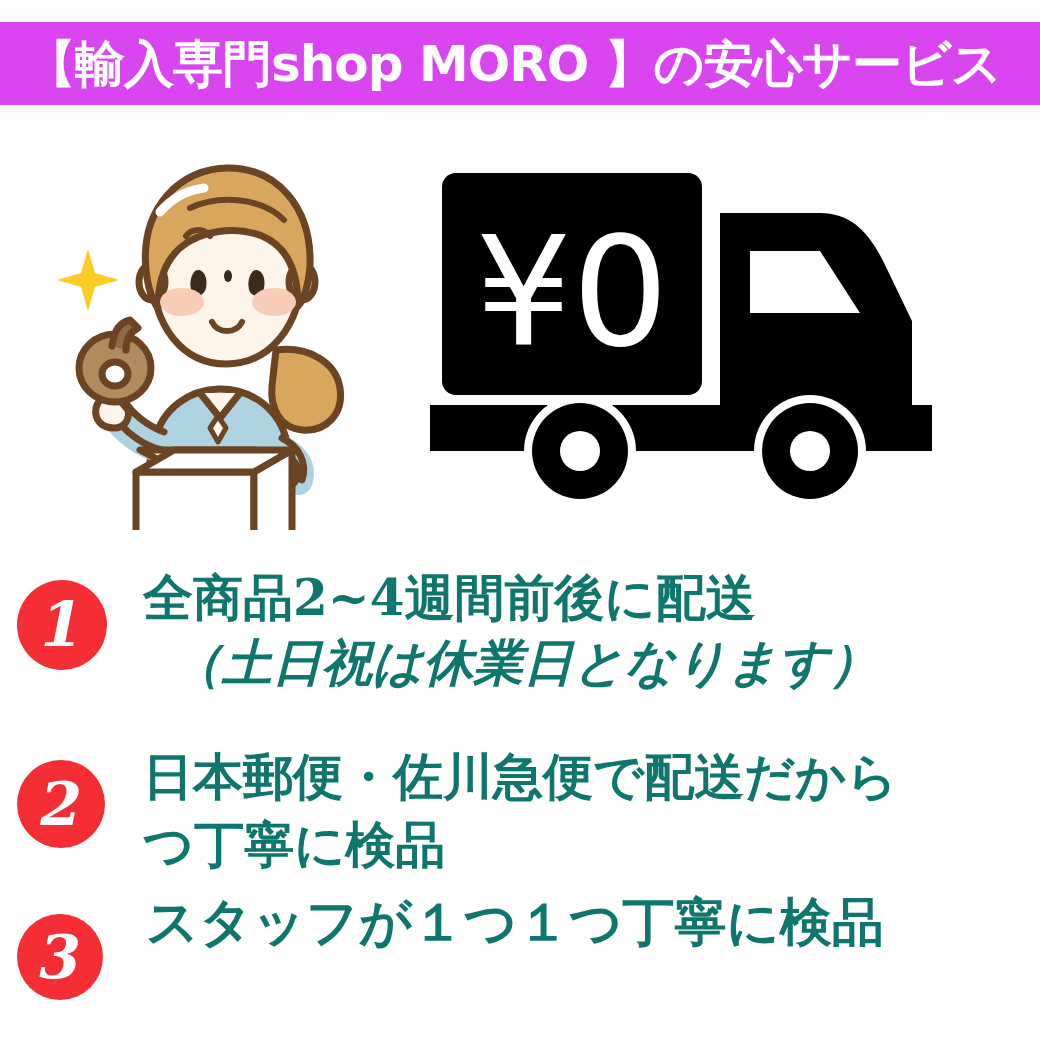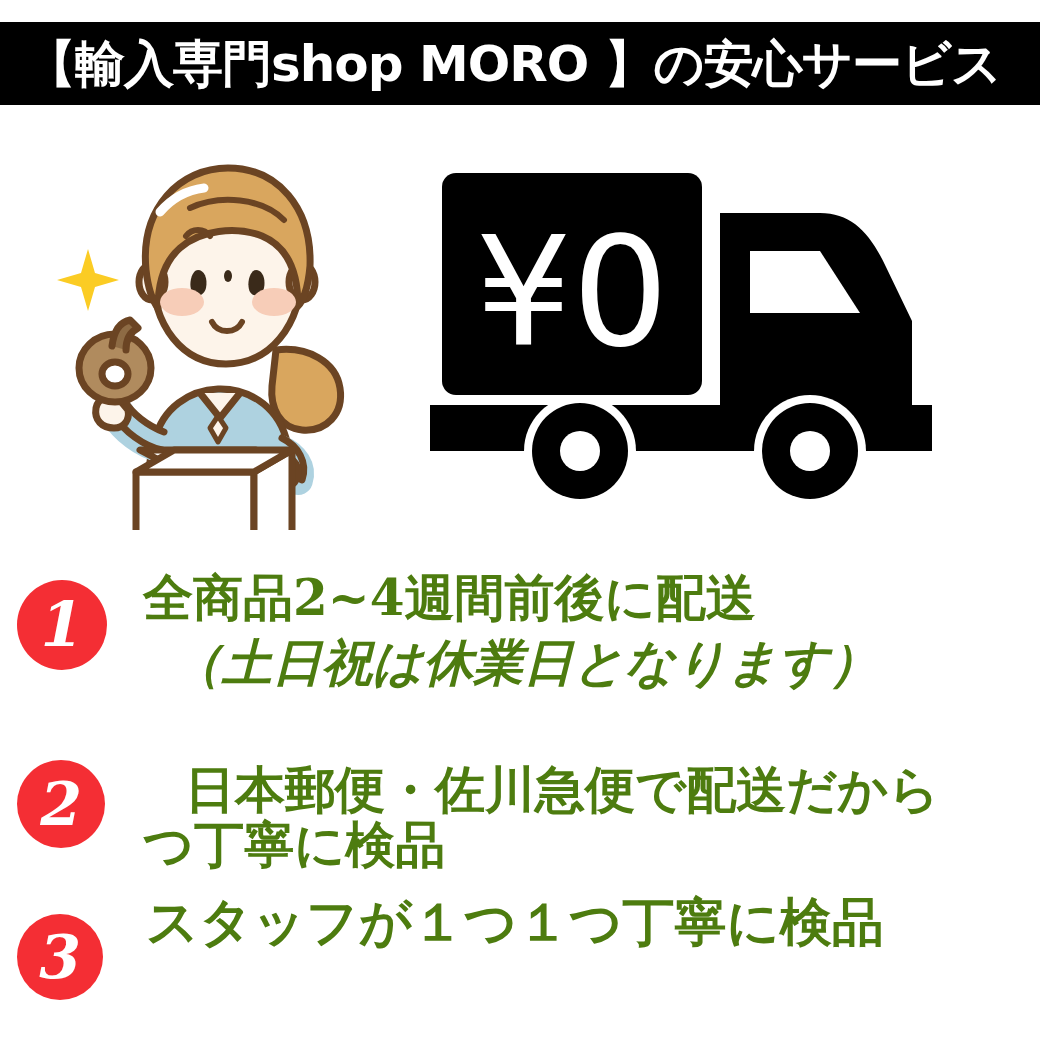--- a/index.html
+++ b/index.html
@@ -8,21 +8,21 @@
     background:#ffffff;
     font-family:"Liberation Serif","DejaVu Serif",serif;
     overflow:hidden;
     position:relative;
   }
   #page{position:relative;width:1040px;height:1040px;background:#fff;}
 
   
   .banner{
     position:absolute;left:0;top:22px;width:1040px;height:83px;
-    background:#000000;
+    background:#d946ef;
     display:flex;align-items:center;
     overflow:hidden;
   }
   .banner-title{
     color:#ffffff;
     font-family:"DejaVu Sans","Liberation Sans",sans-serif;
     font-weight:bold;
     font-size:50px;
     line-height:1;
     white-space:nowrap;
@@ -51,30 +51,30 @@
     font-style:italic;
     line-height:1;
     user-select:none;
   }
   .badge-1{left:17px;top:32px;width:90px;height:90px;font-size:62px;}
   .badge-2{left:17px;top:212px;width:88px;height:88px;font-size:60px;}
   .badge-3{left:17px;top:366px;width:86px;height:86px;font-size:60px;}
 
   .ftxt{
     position:absolute;
-    color:#4d7c0f;
+    color:#0f766e;
     font-family:"DejaVu Serif","Liberation Serif",serif;
     font-weight:bold;
     font-size:50px;
     line-height:1;
     white-space:nowrap;
   }
   .l1a{left:143px;top:25px;}
   .l1b{left:172px;top:90px;font-style:italic;}
-  .l2a{left:143px;top:217px;margin-left:42px;}
+  .l2a{left:143px;top:204px;}
   .l2b{left:143px;top:272px;}
   .l3a{left:146px;top:348px;font-size:52px;}
 </style>
 </head>
 <body>
 
 <div id="page">
 
   <div class="banner">
     <div class="banner-title">【輸入専門shop MORO 】の安心サービス</div>

